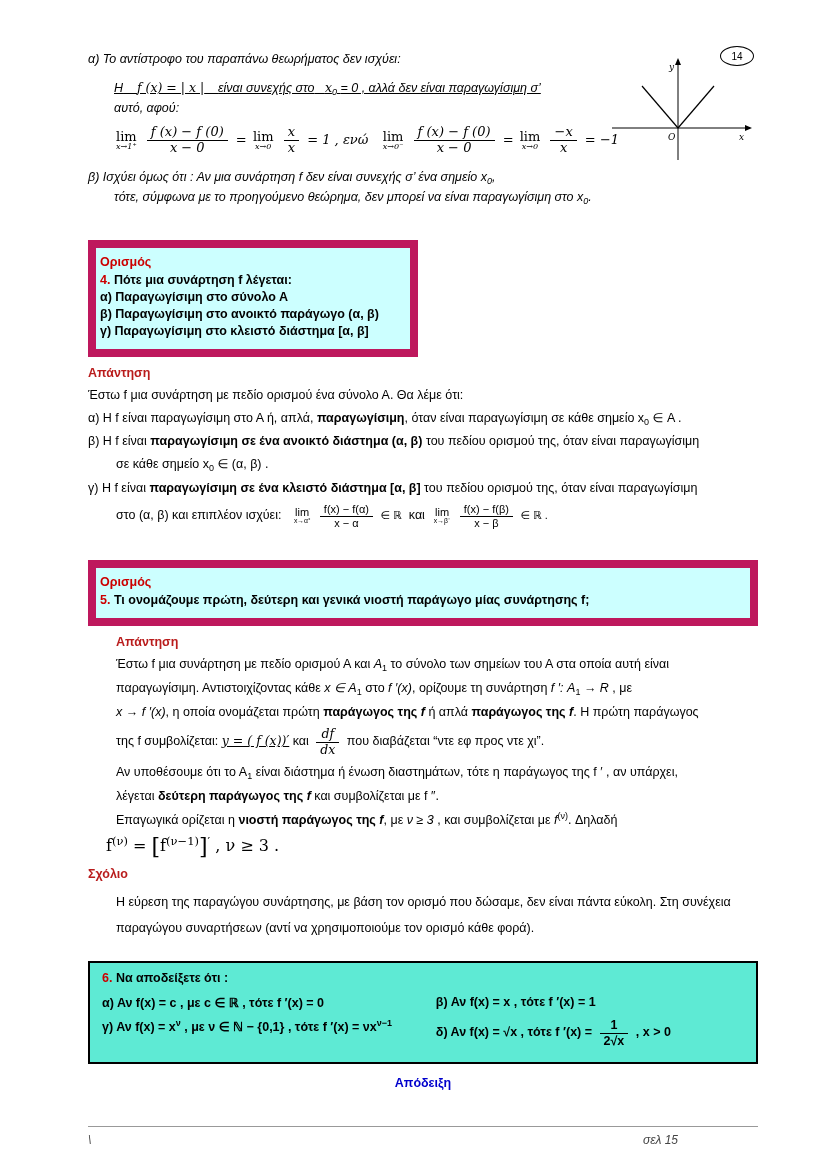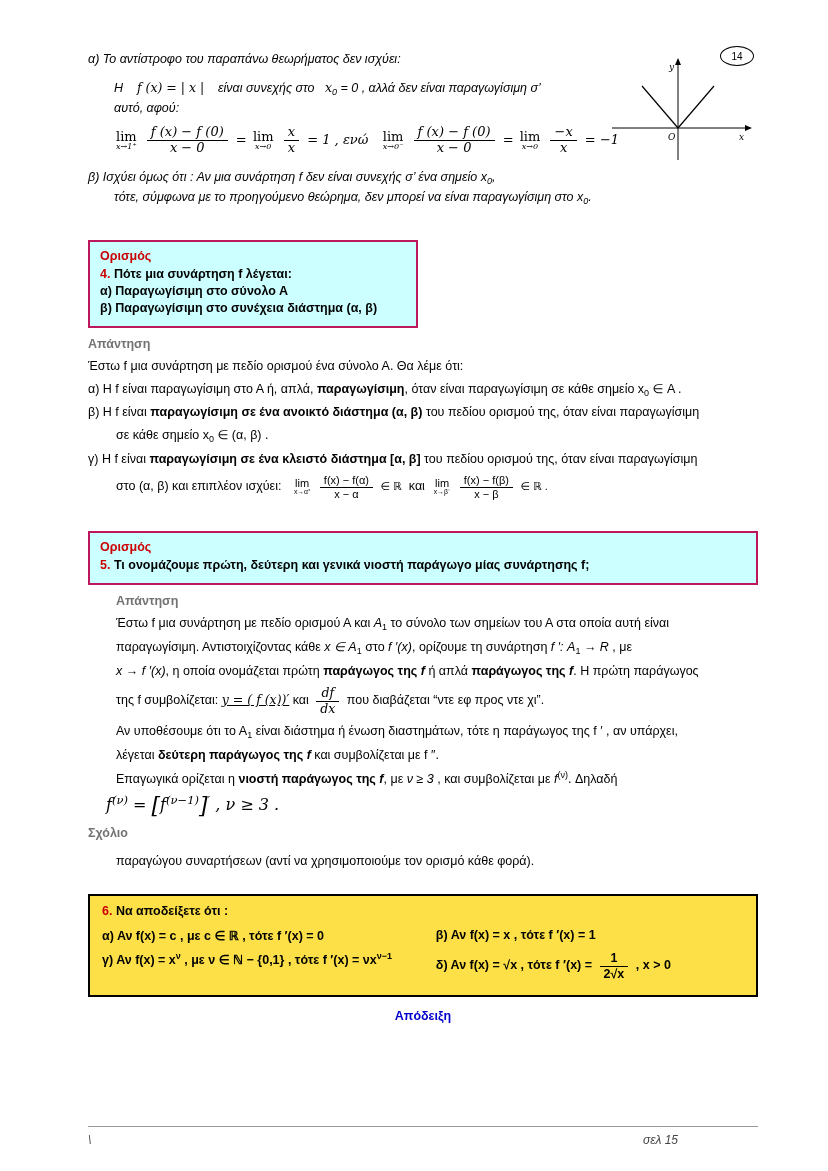--- a/index.html
+++ b/index.html
@@ -40,21 +40,21 @@
     vertical-align: middle;
     line-height:1.0;
     margin: 0 2px;
   }
   .lim .lw { display:block; font-style: normal; }
   .lim .lv { display:block; font-size: 0.62em; }
 
   
   .sec-a { font-style: italic; }
   .line-a1 { margin: 0 0 14px 0; }
-  .line-a2 { margin: 0 0 4px 26px; }
+  .line-a2 { margin: 0 0 4px 26px; text-decoration: underline; }
   .line-a3 { margin: 0 0 10px 26px; }
   .eqrow { margin: 6px 0 4px 26px; font-style: italic; }
   .line-b1 { margin: 14px 0 4px 0; }
   .line-b2 { margin: 0 0 0 26px; }
 
   
   .graph {
     position: absolute;
     right: 72px;
     top: 56px;
@@ -68,30 +68,30 @@
     width: 34px; height: 20px;
     border: 1px solid #000;
     border-radius: 50%;
     font-size: 10px;
     text-align: center;
     line-height: 19px;
   }
 
   
   .defbox {
-    border: 2px solid #be185d;
+    border: 8px solid #be185d;
     background: #ccffff;
-    padding: 7px 10px 8px 10px;
+    padding: 7px 10px 8px 4px;
     margin: 0;
   }
   .defbox .ttl { color: #cc0000; font-weight: bold; margin-bottom: 4px; }
   .defbox .num { color: #cc0000; font-weight: bold; }
   .defbox p { margin: 3px 0; font-weight: bold; }
 
-  .answer { color: #737373; font-weight: bold; margin: 9px 0 6px 0; }
+  .answer { color: #b91c1c; font-weight: bold; margin: 9px 0 6px 0; }
 
   .body-p { margin: 8px 0; text-align: left; }
   .just { text-align: justify; }
 
   .ind { margin-left: 28px; }
 
   
   .block-gap-1 { margin-top: 34px; }
   .block-gap-2 { margin-top: 30px; }
 
@@ -106,21 +106,21 @@
     font-style: italic;
     font-size: 12px;
     color: #444;
   }
   .footer .left { float: left; }
   .footer .right { float: right; margin-right: 80px; }
 
   
   .exbox {
     border: 2px solid #000;
-    background: #fde047;
+    background: #5eead4;
     padding: 8px 12px 10px 12px;
   }
   .exbox .hdr { font-weight: bold; margin-bottom: 6px; }
   .exbox .hdr .n { color: #cc0000; }
   .extable { width: 100%; border-collapse: collapse; }
   .extable td { vertical-align: top; padding: 4px 0; font-weight: bold; }
   .extable td.c1 { width: 52%; }
   .proof { color: #0000cc; font-weight: bold; margin-top: 12px; text-align: center; }
 
   .small-lim { font-size: 11px; }
@@ -209,21 +209,22 @@
   </div>
 
   <div class="block-gap-1" style="width:330px;">
     <div class="defbox">
       <div class="ttl">Ορισμός</div>
       <p>
         <span class="num">4.</span>
         <span>Πότε μια συνάρτηση f λέγεται:</span>
       </p>
       <p>α) Παραγωγίσιμη στο σύνολο  Α</p>
-      <p>β) Παραγωγίσιμη στο συνέχεια διάστημα  (α, β)</p>
+      <p>β) Παραγωγίσιμη στο ανοικτό παράγωγο  (α, β)</p>
+      <p>γ) Παραγωγίσιμη στο κλειστό διάστημα  [α, β]</p>
     </div>
   </div>
 
   <div class="answer">Απάντηση</div>
 
   <p class="body-p">Έστω f μια συνάρτηση με πεδίο ορισμού ένα σύνολο Α. Θα λέμε ότι:</p>
 
   <p class="body-p">
     <span>α) Η f είναι παραγωγίσιμη στο Α ή, απλά, </span><span class="b">παραγωγίσιμη</span><span>, όταν είναι παραγωγίσιμη σε κάθε σημείο  x</span><span class="sub">0</span><span> ∈ Α .</span>
   </p>
@@ -297,30 +298,31 @@
       <span>Αν υποθέσουμε ότι το  Α</span><span class="sub">1</span><span>  είναι διάστημα ή ένωση διαστημάτων, τότε η παράγωγος της  f ′ , αν υπάρχει,</span>
     </p>
     <p class="body-p">
       <span>λέγεται </span><span class="b">δεύτερη παράγωγος της</span>&nbsp;<span class="b it">f</span><span> και συμβολίζεται με  f ″.</span>
     </p>
 
     <p class="body-p just">
       <span>Επαγωγικά ορίζεται η </span><span class="b">νιοστή παράγωγος της</span>&nbsp;<span class="b it">f</span><span>,  με  </span><span class="it">ν ≥ 3</span><span> ,  και συμβολίζεται με </span><span class="it">f</span><span class="sup">(ν)</span><span>. Δηλαδή</span>
     </p>
 
-    <p class="body-p" style="font-family:'DejaVu Serif',serif; font-style:italic; font-size:16px; margin-left:-10px;">
+    <p class="body-p" style="font-family:'DejaVu Serif',serif; font-size:16px; margin-left:-10px;">
       <span>f</span><span class="sup">(ν)</span>
       <span>=</span>
       <span style="font-size:22px; vertical-align:-3px;">[</span><span>f</span><span class="sup">(ν−1)</span><span style="font-size:22px; vertical-align:-3px;">]</span><span class="sup">′</span>
       <span>,   ν ≥ 3 .</span>
     </p>
   </div>
 
   <div class="answer" style="margin-top:2px;">Σχόλιο</div>
   <div class="ind" style="margin-top:14px;">
+    <p class="body-p" style="margin:4px 0;">Η εύρεση της παραγώγου συνάρτησης, με βάση τον ορισμό που δώσαμε, δεν είναι πάντα εύκολη. Στη συνέχεια</p>
     <p class="body-p" style="margin:12px 0;">παραγώγου συναρτήσεων (αντί να χρησιμοποιούμε τον ορισμό κάθε φορά).</p>
   </div>
 
   <div style="margin-top:26px;">
     <div class="exbox">
       <div class="hdr">
         <span class="n">6.</span>
         <span>Να αποδείξετε ότι :</span>
       </div>
       <table class="extable">

